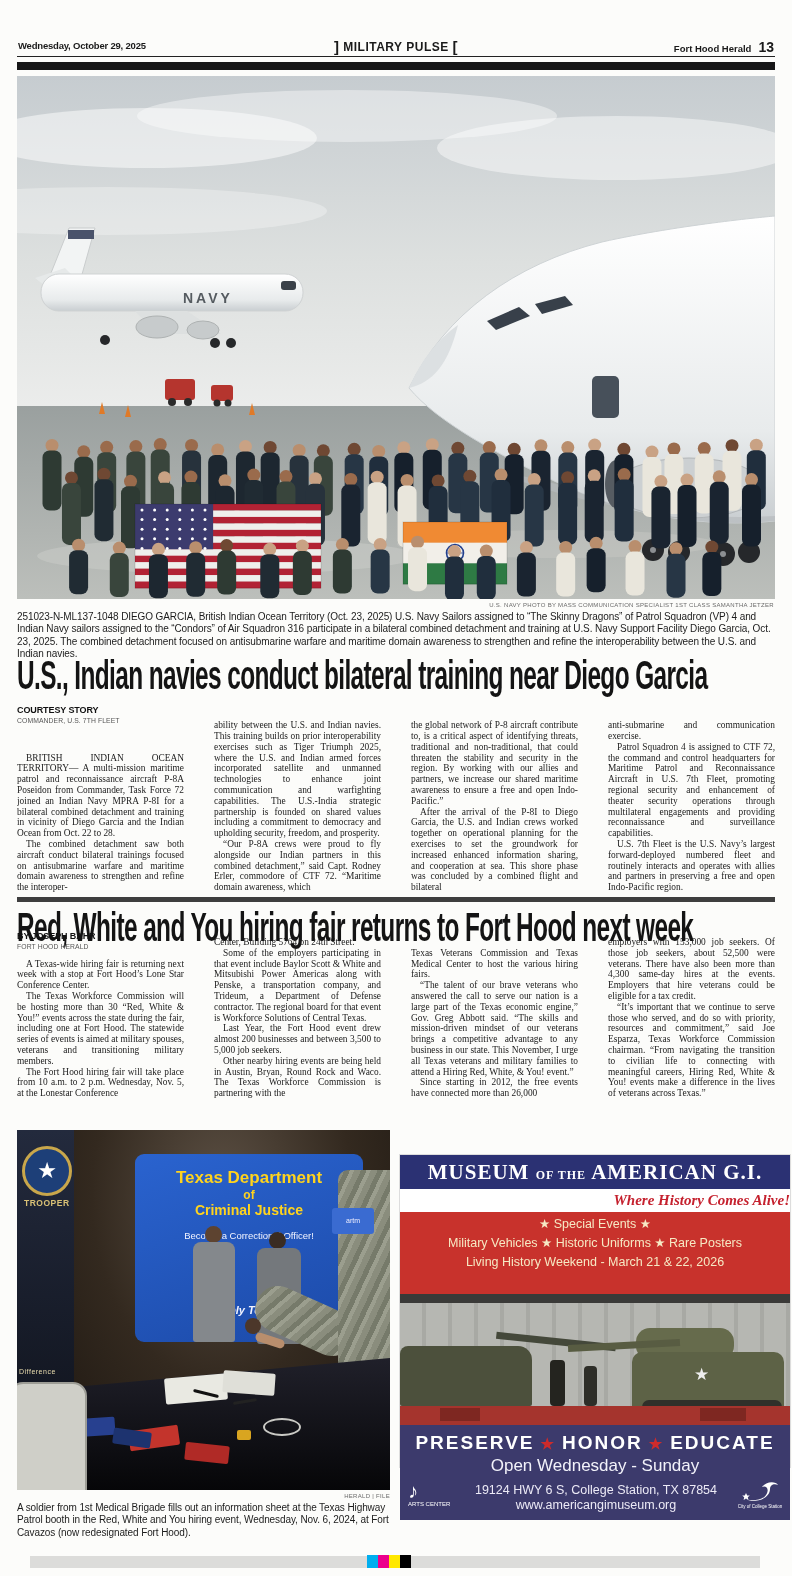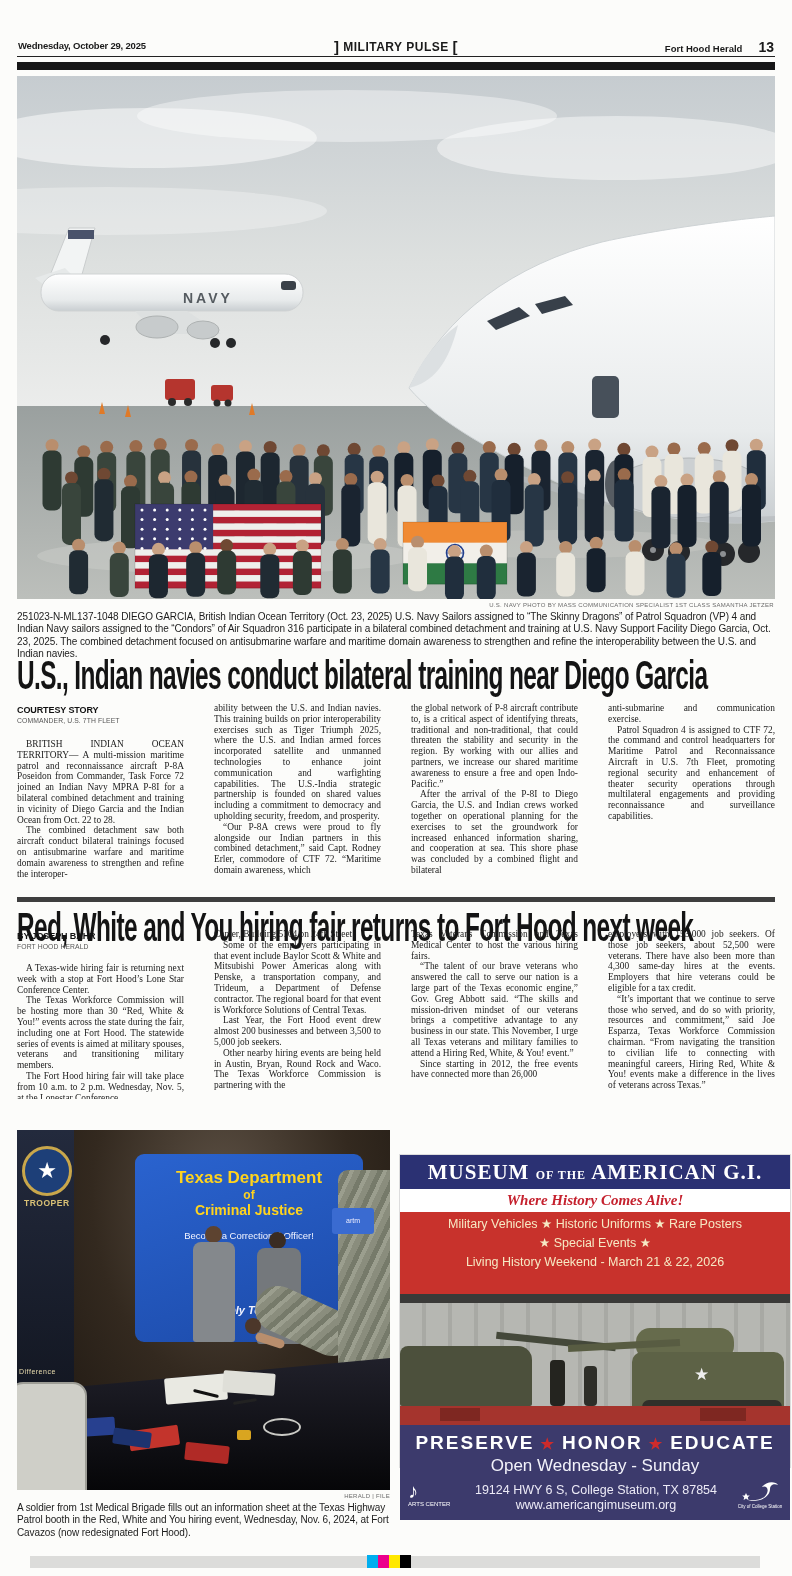--- a/index.html
+++ b/index.html
@@ -3,36 +3,36 @@
 <meta charset="utf-8">
 <style>
   html,body{margin:0;padding:0;background:#888;}
   .page{position:relative;width:792px;height:1576px;background:#fcfcfa;margin:0 auto;overflow:hidden;
         font-family:"Liberation Sans",sans-serif;color:#1a1a1a;}
   
   .hdr-date{position:absolute;left:18px;top:40px;font-size:9.5px;font-weight:bold;letter-spacing:-0.2px;}
   .hdr-center{position:absolute;left:0;right:0;top:37px;text-align:center;font-size:12px;font-weight:bold;letter-spacing:.5px;}
   .hdr-center .brk{font-size:15px;font-weight:900;position:relative;top:1px;}
   .hdr-right{position:absolute;right:18px;top:39px;font-size:9.5px;font-weight:bold;}
-  .hdr-right .pgnum{font-size:14px;font-weight:900;margin-left:16px;}
+  .hdr-right .pgnum{font-size:14px;font-weight:900;margin-left:7px;}
   .hdr-rule{position:absolute;left:17px;right:17px;top:56px;height:1px;background:#222;}
   .hdr-bar{position:absolute;left:17px;right:17px;top:62px;height:8px;background:#171717;}
   
   .main-photo{position:absolute;left:17px;top:76px;width:758px;height:523px;overflow:hidden;background:#dfe2e1;}
   .credit{position:absolute;font-size:6px;color:#6a6a6a;letter-spacing:.3px;}
   .credit1{right:18px;top:602px;}
   .cap{position:absolute;font-size:10px;line-height:12.4px;color:#1c1c1c;letter-spacing:-0.1px;}
   .cap1{left:17px;top:611px;width:758px;}
   
   .hl{position:absolute;left:17px;font-size:40px;font-weight:bold;letter-spacing:-1px;line-height:1;
       color:#141414;transform:scaleX(.61);transform-origin:0 0;white-space:nowrap;width:1243px;}
   .hl1{top:655px;}
   .hl2{top:907px;}
   
-  .art{position:absolute;left:17px;width:758px;display:flex;gap:30px;overflow:hidden;align-items:flex-start;}
+  .art{position:absolute;left:17px;width:758px;display:flex;gap:30px;overflow:hidden;align-items:flex-end;}
   .art1{top:703px;height:190px;}
   .art2{top:929px;height:170px;}
   .byline{position:absolute;left:0;top:2px;width:180px;}
   .by-n{font-size:9px;font-weight:bold;letter-spacing:-0.1px;color:#111;}
   .by-o{font-size:6.8px;color:#555;margin-top:2px;letter-spacing:.1px;}
   .col{flex:1 1 0;font-family:"Liberation Serif",serif;font-size:9.4px;line-height:10.8px;text-align:justify;color:#1b1b1b;}
   .col p{margin:0;}
   .col p.ind{text-indent:9px;}
   .divider2{position:absolute;left:17px;right:17px;top:897px;height:5px;background:#3e3e3e;}
   
@@ -59,21 +59,21 @@
   .b-tag{right:16px;top:78px;width:42px;height:26px;background:#3a6bd1;border-radius:3px;color:#eef;
          font-size:7px;text-align:center;line-height:26px;}
   .b-chair{left:-8px;top:252px;width:74px;height:108px;background:#cfcfc8;border-radius:14px 14px 4px 4px;border:2px solid #9d9d96;}
   .credit2{left:17px;top:1493px;width:373px;text-align:right;}
   .cap2{left:17px;top:1502px;width:373px;}
   
   .ad{position:absolute;left:400px;top:1155px;width:390px;height:312px;box-shadow:0 0 0 1px #ddd;}
   .ad-banner{height:34px;background:#2b3173;color:#fff;text-align:center;line-height:34px;
              font-family:"Liberation Serif",serif;font-weight:bold;letter-spacing:1px;font-size:21px;}
   .ad-banner .small{font-size:12px;letter-spacing:1px;}
-  .ad-tag{height:23px;background:#fff;color:#c5212e;text-align:center;line-height:23px;
+  .ad-tag{height:23px;background:#fff;color:#c5212e;text-align:right;line-height:23px;
           font-family:"Liberation Serif",serif;font-style:italic;font-weight:bold;font-size:15px;}
   .ad-red{height:79px;background:#c8322c;color:#f6e9c4;text-align:center;font-size:12.5px;line-height:19px;padding-top:3px;}
   .ad-photo{position:relative;height:131px;overflow:hidden;
             background:repeating-linear-gradient(90deg,#b6b7b2 0 22px,#a8a9a4 22px 26px),#b6b7b2;}
   .ad-photo *{position:absolute;}
   .ad-bottom{height:95px;background:#3c3a6c;color:#fff;text-align:center;position:relative;}
   .motto{padding-top:7px;font-size:19px;font-weight:bold;letter-spacing:2px;color:#fff;}
   .motto .star{color:#cf2b2b;font-size:15px;padding:0 6px;}
   .hours{font-size:17px;margin-top:2px;font-weight:normal;color:#f2f2fa;}
   .ad-addr{position:absolute;left:60px;right:58px;top:58px;font-size:12.5px;line-height:15px;color:#eceaf6;}
@@ -397,20 +397,21 @@
         <p class="">ability between the U.S. and Indian navies. This training builds on prior interoperability exercises such as Tiger Triumph 2025, where the U.S. and Indian armed forces incorporated satellite and unmanned technologies to enhance joint communication and warfighting capabilities. The U.S.-India strategic partnership is founded on shared values including a commitment to democracy and upholding security, freedom, and prosperity.</p>
         <p class="ind">“Our P-8A crews were proud to fly alongside our Indian partners in this combined detachment,” said Capt. Rodney Erler, commodore of CTF 72. “Maritime domain awareness, which</p>
       </div>
       <div class="col">
         <p class="">the global network of P-8 aircraft contribute to, is a critical aspect of identifying threats, traditional and non-traditional, that could threaten the stability and security in the region. By working with our allies and partners, we increase our shared maritime awareness to ensure a free and open Indo-Pacific.”</p>
         <p class="ind">After the arrival of the P-8I to Diego Garcia, the U.S. and Indian crews worked together on operational planning for the exercises to set the groundwork for increased enhanced information sharing, and cooperation at sea. This shore phase was concluded by a combined flight and bilateral</p>
       </div>
       <div class="col">
         <p class="">anti-submarine and communication exercise.</p>
         <p class="ind">Patrol Squadron 4 is assigned to CTF 72, the command and control headquarters for Maritime Patrol and Reconnaissance Aircraft in U.S. 7th Fleet, promoting regional security and enhancement of theater security operations through multilateral engagements and providing reconnaissance and surveillance capabilities.</p>
+        <p class="ind">U.S. 7th Fleet is the U.S. Navy’s largest forward-deployed numbered fleet and routinely interacts and operates with allies and partners in preserving a free and open Indo-Pacific region.</p>
       </div>
     </div>
 
   <div class="divider2"></div>
   <div class="hl hl2">Red, White and You hiring fair returns to Fort Hood next week</div>
   <div class="art art2" id="a2cols">
     <div class="byline">
       <div class="by-n">BY JOSEPH BAHR</div>
       <div class="by-o">FORT HOOD HERALD</div>
     </div>
@@ -482,22 +483,22 @@
   <div class="cap cap2">A soldier from 1st Medical Brigade fills out an information sheet at the Texas Highway Patrol booth in the Red, White and You hiring event, Wednesday, Nov. 6, 2024, at Fort Cavazos (now redesignated Fort Hood).</div>
 
   <div class="ad">
     <div class="ad-banner">
       <span>MUSEUM</span>
       <span class="small">OF THE</span>
       <span>AMERICAN G.I.</span>
     </div>
     <div class="ad-tag">Where History Comes Alive!</div>
     <div class="ad-red">
+      <div>★ Special Events ★</div>
       <div>Military Vehicles ★ Historic Uniforms ★ Rare Posters</div>
-      <div>★ Special Events ★</div>
       <div>Living History Weekend - March 21 &amp; 22, 2026</div>
     </div>
     <div class="ad-photo">
       <div style="left:0;top:0;width:390px;height:9px;background:#3a3a38;"></div>
       <div style="left:0;top:52px;width:132px;height:60px;background:#4c503c;border-radius:8px 14px 2px 2px;"></div>
       <div style="left:96px;top:44px;width:120px;height:7px;background:#44483a;transform:rotate(6deg);"></div>
       <div style="left:150px;top:66px;width:15px;height:46px;background:#24241f;border-radius:4px;"></div>
       <div style="left:184px;top:72px;width:13px;height:40px;background:#2e2e28;border-radius:4px;"></div>
       <div style="left:236px;top:34px;width:98px;height:32px;background:#666b4c;border-radius:14px;"></div>
       <div style="left:168px;top:48px;width:112px;height:7px;background:#585c42;transform:rotate(-3deg);"></div>

